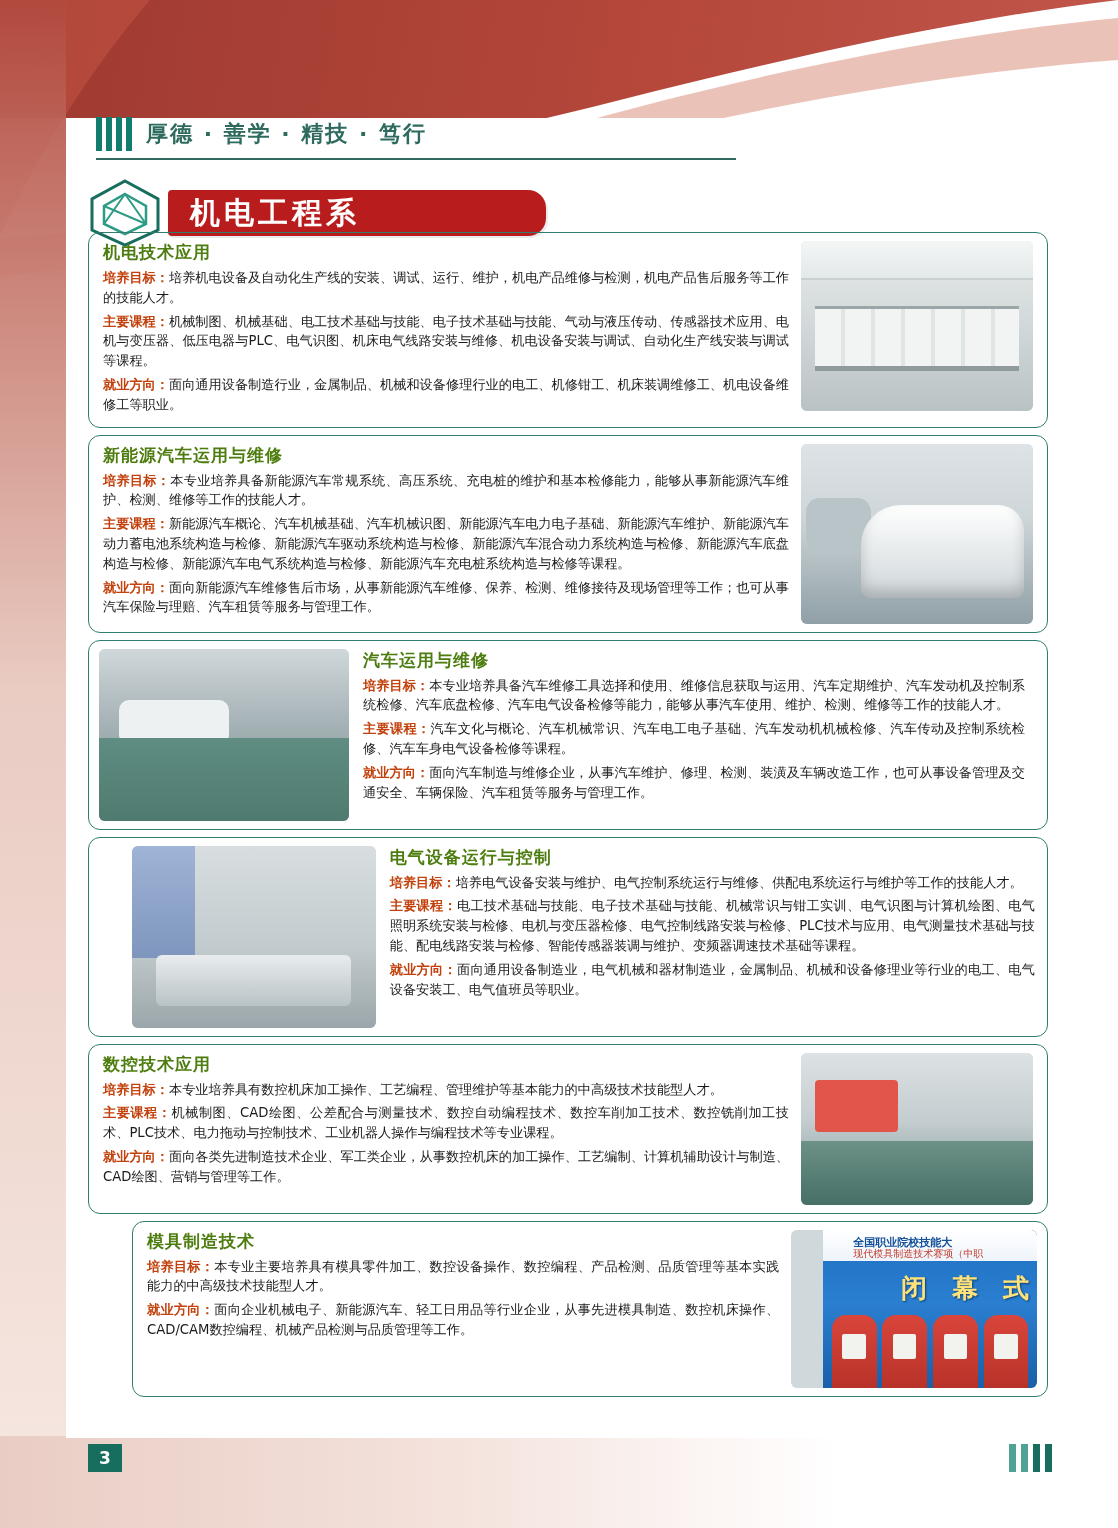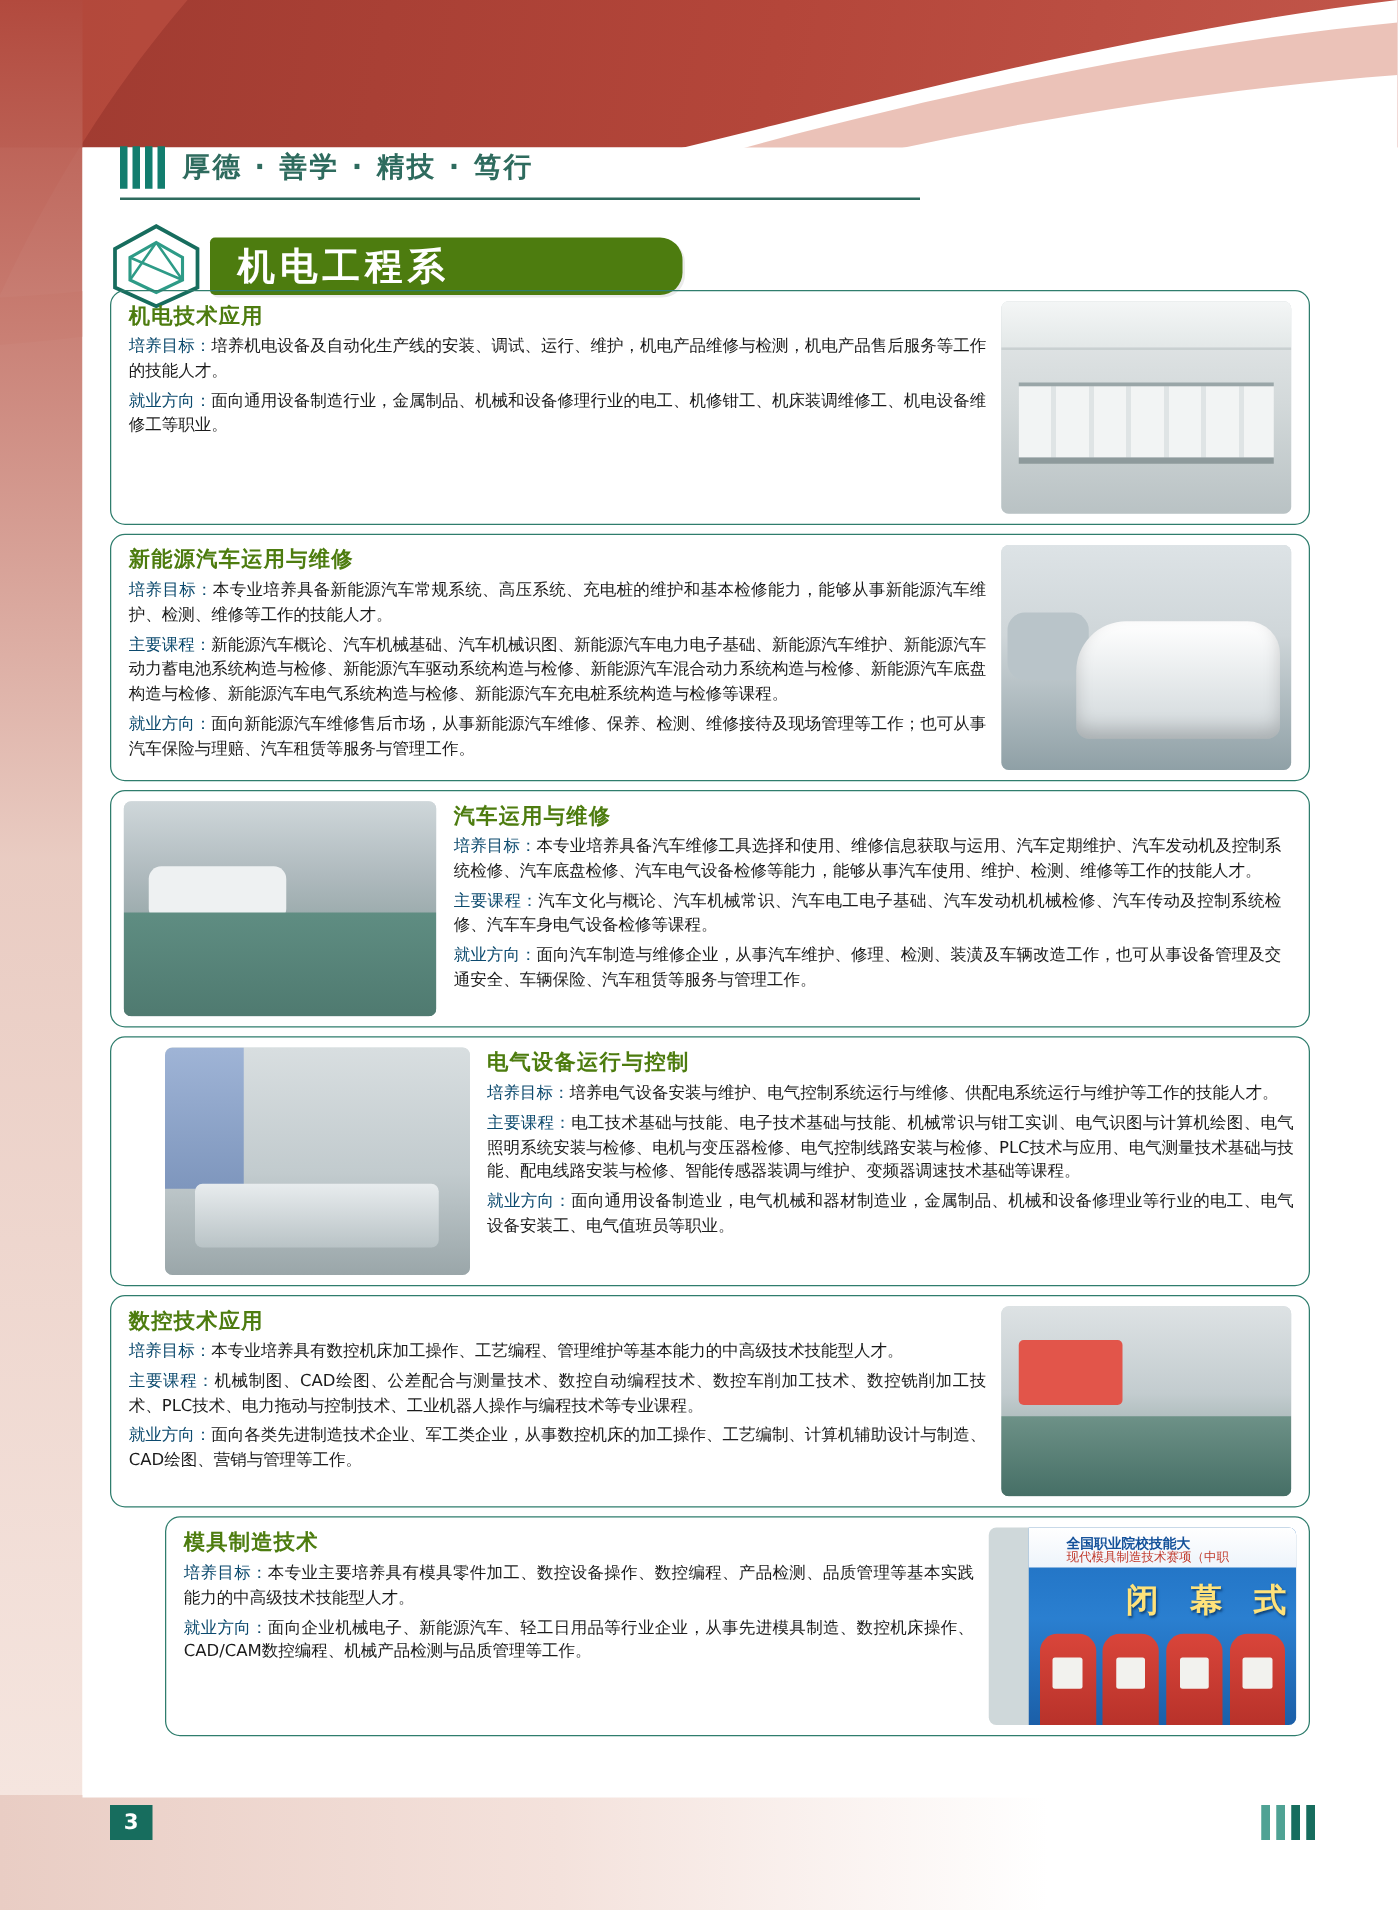--- a/index.html
+++ b/index.html
@@ -45,21 +45,21 @@
   }
   
   .dept-title-row{
     position:absolute;left:88px;top:178px;display:flex;align-items:center;
   }
   .hex{
     width:74px;height:70px;position:relative;margin-right:6px;
   }
   .hex svg{display:block;}
   .dept-ribbon{
-    height:46px;min-width:330px;background:#4d7c0f;border-radius:4px 18px 18px 4px;
+    height:46px;min-width:330px;background:#b91c1c;border-radius:4px 18px 18px 4px;
     display:flex;align-items:center;padding:0 26px 0 22px;
     box-shadow:2px 2px 0 rgba(0,0,0,.08);
   }
   .dept-ribbon span{
     color:#fff;font-size:30px;font-weight:bold;letter-spacing:4px;
     font-family:"DejaVu Sans", sans-serif;
   }
   
   .content{
     position:absolute;left:88px;top:232px;width:960px;
@@ -73,21 +73,21 @@
     padding:8px 12px 8px 14px;box-sizing:border-box;
   }
   .block h3{
     margin:0 0 4px 0;font-size:17px;font-weight:bold;color:#4d7c0f;
     font-family:"DejaVu Sans", sans-serif;letter-spacing:1px;
   }
   .para{
     font-size:13.2px;line-height:1.5;color:#1b1b1b;margin:0 0 4px 0;
     text-align:justify;font-family:"DejaVu Sans", sans-serif;
   }
-  .para b{color:#0c4a6e;font-weight:normal;}
+  .para b{color:#c2410c;font-weight:bold;}
   .photo{
     background:#cfd8da;border-radius:6px;overflow:hidden;position:relative;
   }
   .photo .ph-inner{width:100%;height:100%;position:relative;}
   
   .lab1{background:linear-gradient(180deg,#e6e9ea 0%,#d3d9da 48%,#b9c2c4 100%);}
   .lab1:after{content:"";position:absolute;left:6%;top:38%;width:88%;height:34%;
     background:repeating-linear-gradient(90deg,#f2f4f4 0 26px,#dfe4e5 26px 30px);
     border-top:3px solid #9aa6a8;border-bottom:5px solid #8e9a9c;}
   .lab1:before{content:"";position:absolute;left:0;top:0;width:100%;height:22%;
@@ -180,20 +180,21 @@
     <span>机电工程系</span>
   </span>
 </div>
 
 <div class="content">
 
   <div class="block" style="min-height:186px;">
     <div class="txt" style="width:712px;">
       <h3>机电技术应用</h3>
       <p class="para"><b>培养目标：</b><span>培养机电设备及自动化生产线的安装、调试、运行、维护，机电产品维修与检测，机电产品售后服务等工作的技能人才。</span></p>
+      <p class="para"><b>主要课程：</b><span>机械制图、机械基础、电工技术基础与技能、电子技术基础与技能、气动与液压传动、传感器技术应用、电机与变压器、低压电器与PLC、电气识图、机床电气线路安装与维修、机电设备安装与调试、自动化生产线安装与调试等课程。</span></p>
       <p class="para"><b>就业方向：</b><span>面向通用设备制造行业，金属制品、机械和设备修理行业的电工、机修钳工、机床装调维修工、机电设备维修工等职业。</span></p>
     </div>
     <div class="photo" style="width:232px;height:170px;margin:8px 10px 8px 0;">
       <div class="ph-inner lab1"></div>
     </div>
   </div>
 
   <div class="block" style="min-height:196px;">
     <div class="txt" style="width:712px;">
       <h3>新能源汽车运用与维修</h3>

